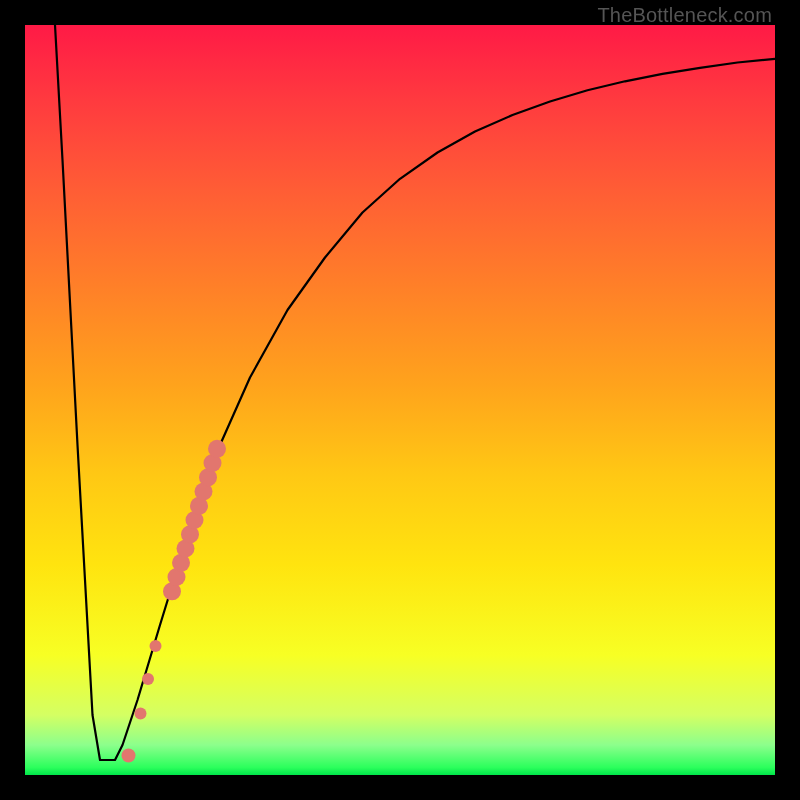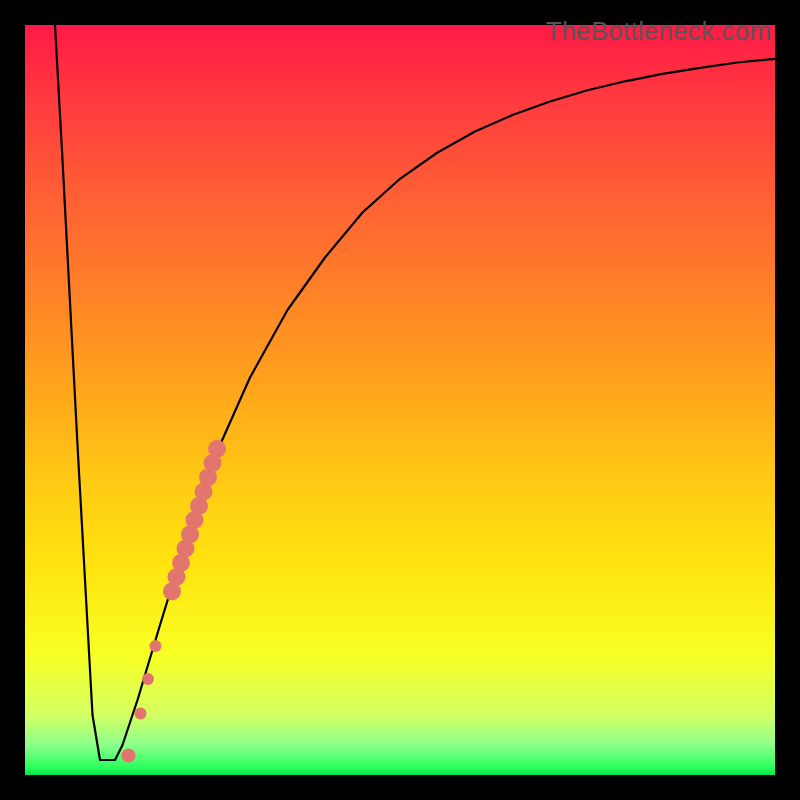--- a/index.html
+++ b/index.html
@@ -36,24 +36,24 @@
         #ffe40f 72%,
         #f7ff24 84%,
         #d4ff63 92%,
         #8cff8c 96%,
         #2bff5c 99%,
         #00e64a 100%
       );
   }
   .attribution {
     position: absolute;
-    top: 16px;
+    top: 4px;
     right: 28px;
     color: #555;
-    font-size: 26px;
+    font-size: 20px;
     letter-spacing: 0.2px;
     font-weight: 500;
   }
   svg.curve {
     position: absolute;
     left: 0;
     top: 0;
     width: 750px;
     height: 750px;
   }

